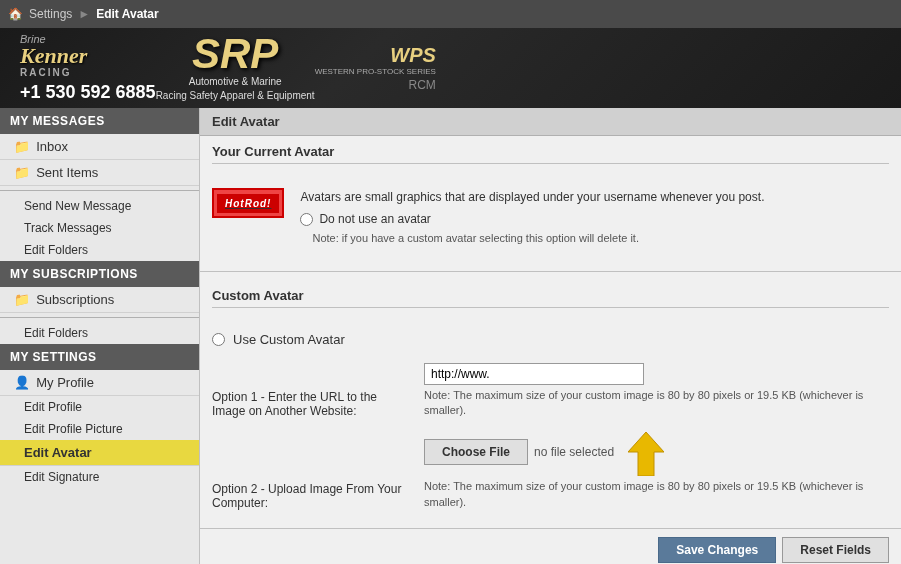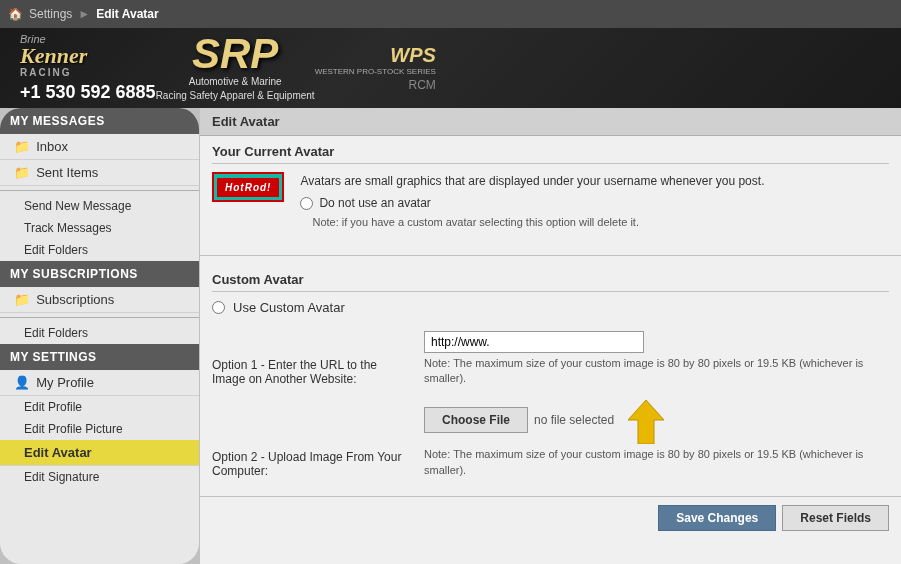--- a/index.html
+++ b/index.html
@@ -94,21 +94,20 @@
       height: calc(564px - 28px - 80px);
     }
 
     
     .sidebar {
       width: 200px;
       background: #e8e8e8;
       border-right: 1px solid #c0c0c0;
       flex-shrink: 0;
       overflow-y: auto;
-      border-radius: 21px;
     }
     .sidebar-section-header {
       background: #5a5a5a;
       color: #fff;
       font-weight: bold;
       font-size: 12px;
       padding: 6px 10px;
       text-transform: uppercase;
       letter-spacing: 0.5px;
     }
@@ -149,37 +148,38 @@
     }
     .content-section {
       padding: 8px 12px;
     }
     .section-header {
       font-weight: bold;
       font-size: 13px;
       color: #333;
       border-bottom: 1px solid #c0c0c0;
       padding-bottom: 4px;
-      margin-bottom: 8px;
+      margin-bottom: 24px;
     }
     .current-avatar-block {
       display: flex;
       align-items: flex-start;
       gap: 16px;
       margin-bottom: 8px;
     }
     .avatar-image-box {
       border: 2px solid #c00;
       padding: 3px;
-      background: #14b8a6;
+      background: #ef4444;
       min-width: 60px;
       min-height: 30px;
       display: flex;
       align-items: center;
       justify-content: center;
+      text-decoration: underline;
     }
     .avatar-placeholder {
       font-size: 10px;
       color: #c00;
       font-weight: bold;
       font-style: italic;
       text-align: center;
       background: #c00;
       color: #fff;
       padding: 4px 8px;

